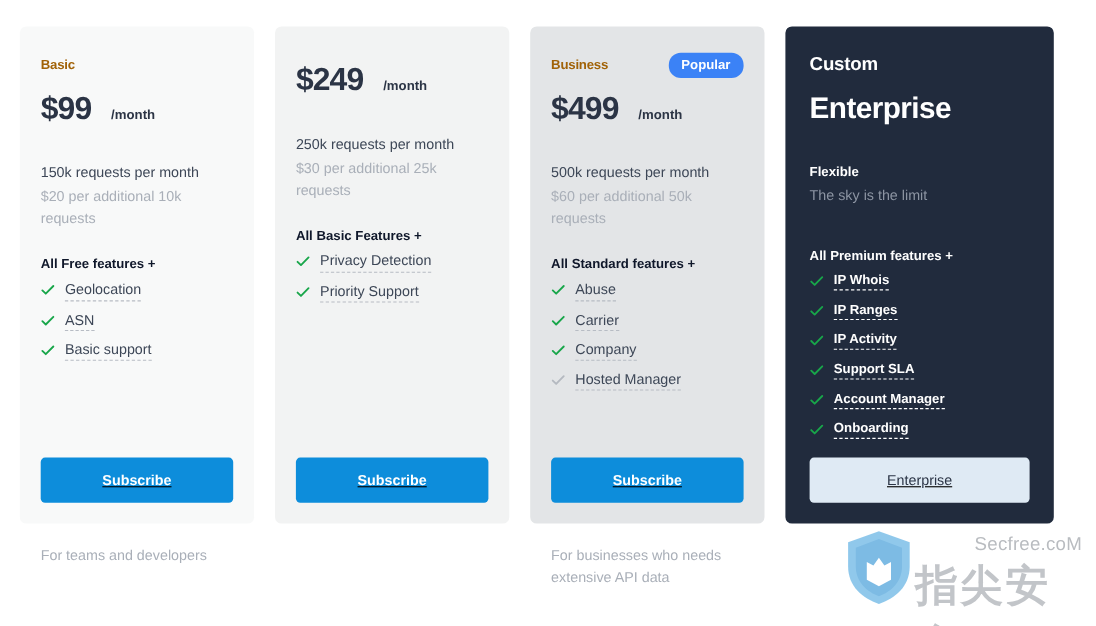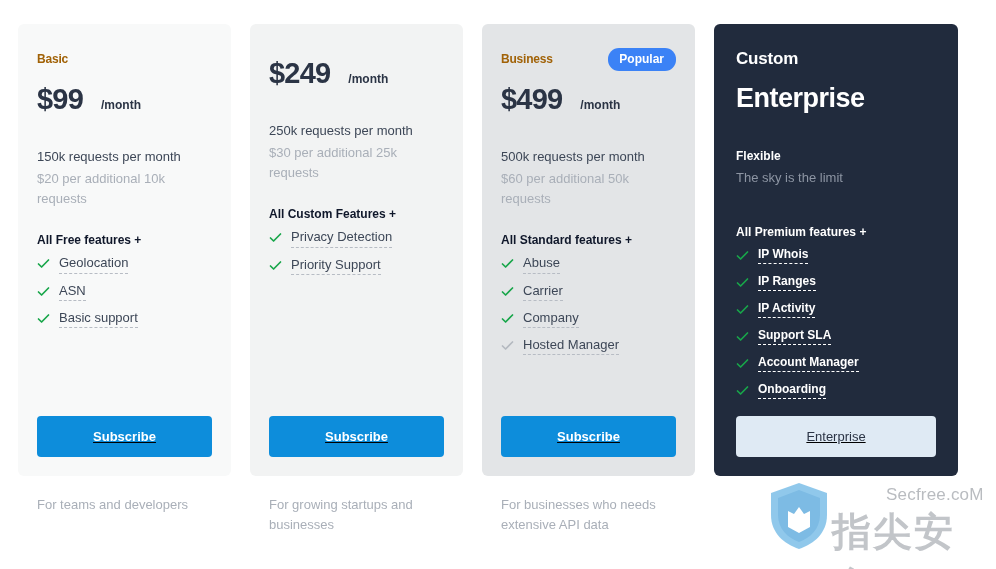--- a/index.html
+++ b/index.html
@@ -258,21 +258,21 @@
   <div class="plan-column">
     <div class="plan-card tier-standard">
       <div class="plan-price-row">
         <span class="plan-price">$249</span>
         <span class="plan-period">/month</span>
       </div>
       <div class="quota-block">
         <div class="quota-main">250k requests per month</div>
         <div class="quota-sub">$30 per additional 25k requests</div>
       </div>
-      <div class="features-heading">All Custom Features +</div>
+      <div class="features-heading">All Basic Features +</div>
       <ul class="feature-list">
         <li class="feature-item">
           <span class="check-icon">
               <svg viewBox="0 0 13 13">
                 <path d="M1.5 7 L4.6 10 L11.5 3" fill="none" stroke="#18a64a" stroke-width="1.7" stroke-linecap="round" stroke-linejoin="round"></path>
               </svg>
             </span>
           <span class="feature-label">Privacy Detection</span>
         </li>
         <li class="feature-item">
@@ -281,21 +281,20 @@
                 <path d="M1.5 7 L4.6 10 L11.5 3" fill="none" stroke="#18a64a" stroke-width="1.7" stroke-linecap="round" stroke-linejoin="round"></path>
               </svg>
             </span>
           <span class="feature-label">Priority Support</span>
         </li>
       </ul>
       <div class="cta-wrap">
         <button class="cta-button cta-subscribe">Subscribe</button>
       </div>
     </div>
-    <div class="plan-footnote">For growing startups and businesses</div>
   </div>
 
   <div class="plan-column">
     <div class="plan-card tier-business">
       <div class="plan-head">
         <div class="plan-name">Business</div>
         <div class="badge-popular">Popular</div>
       </div>
       <div class="plan-price-row">
         <span class="plan-price">$499</span>

